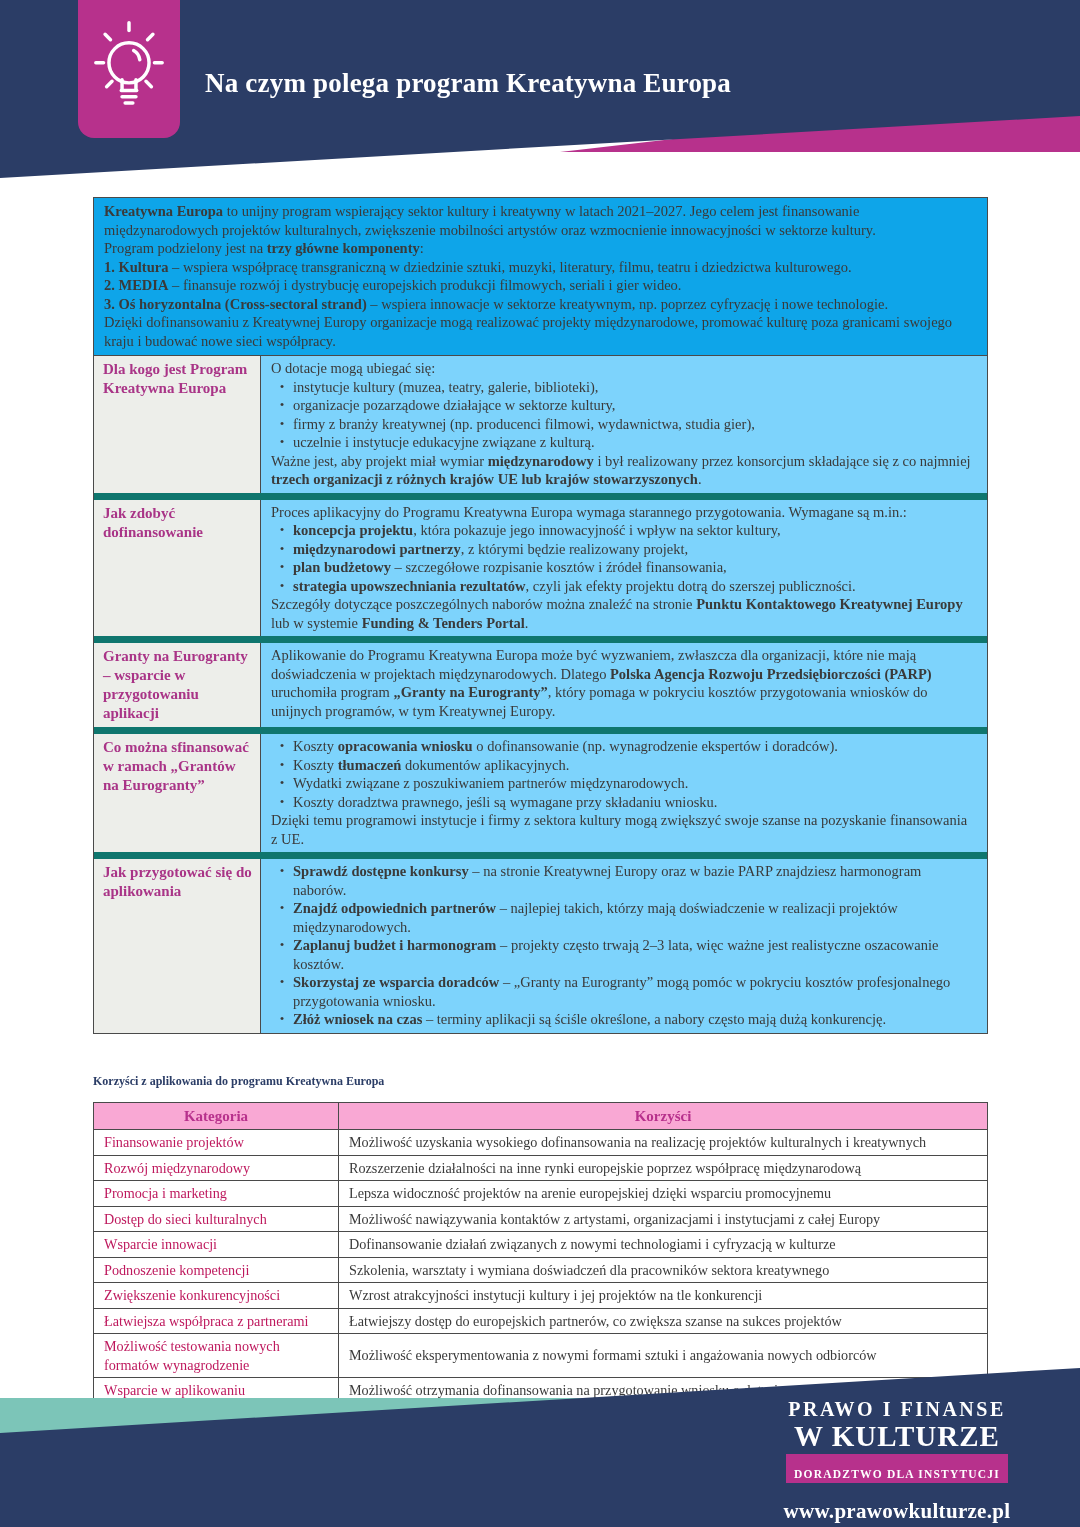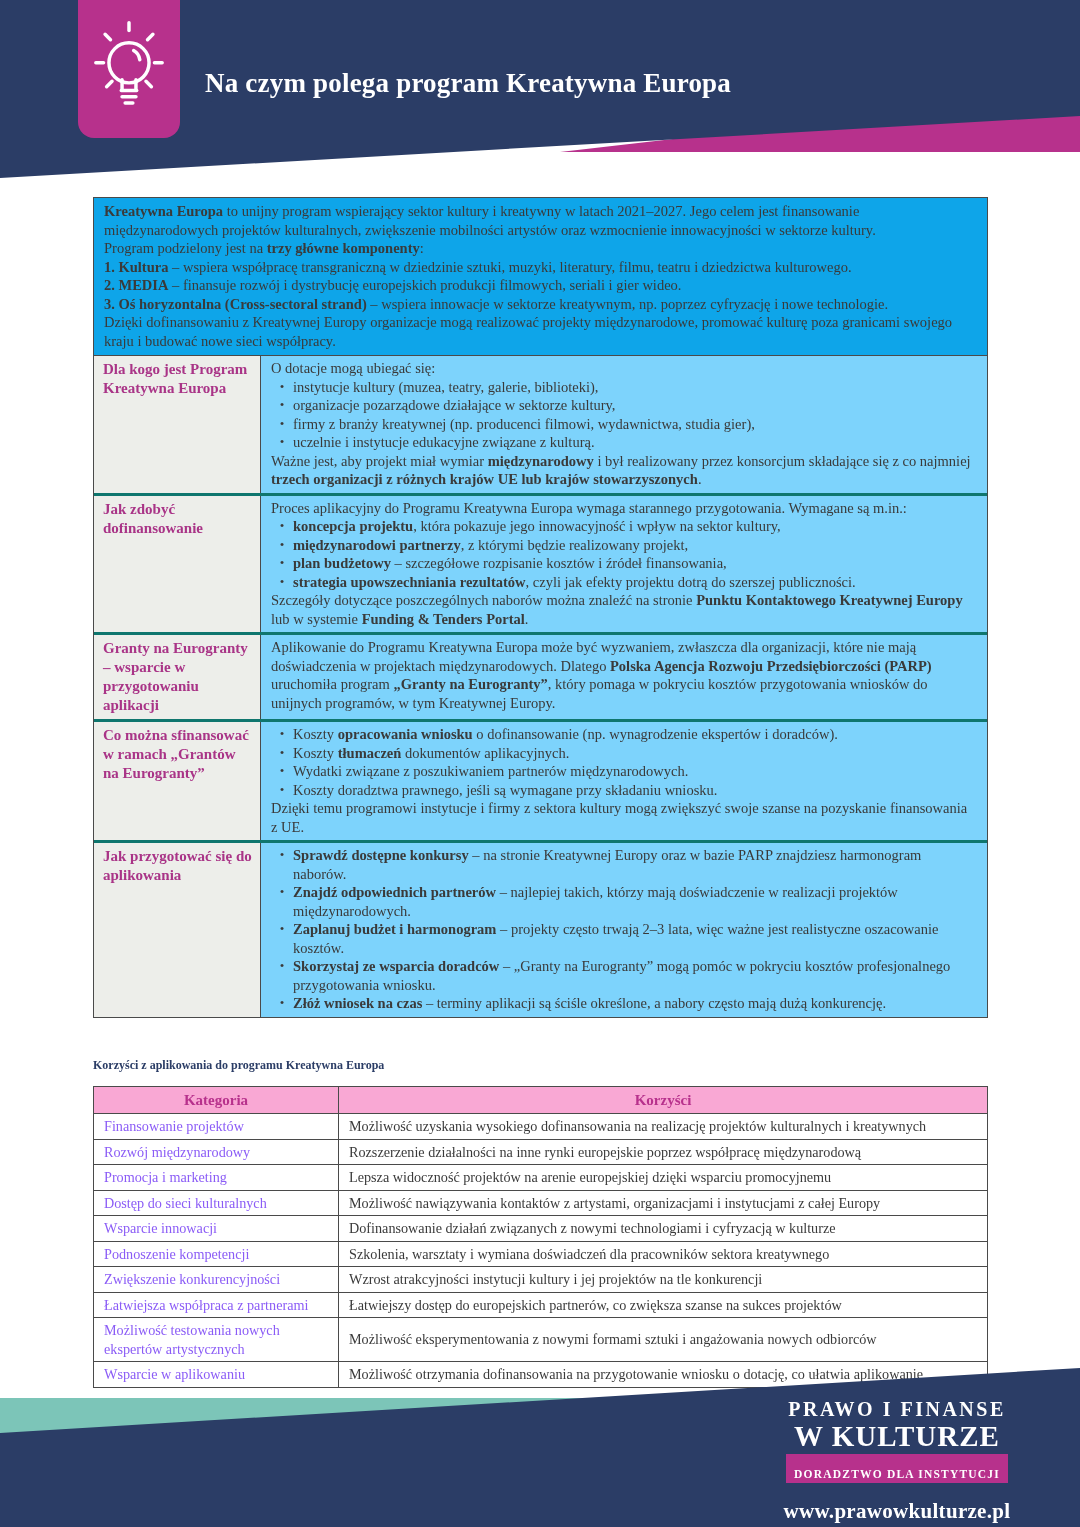--- a/index.html
+++ b/index.html
@@ -20,21 +20,21 @@
     font-size:27px; font-weight:bold; letter-spacing:.2px;
   }
   
   .content{position:absolute; left:93px; top:197px; width:895px;}
   .main-block{border:1px solid #4a4a4a;}
   .intro{
     background:#0ea5e9; border-bottom:1px solid #4a4a4a;
     padding:4px 10px 5px 10px; font-size:14.5px; line-height:18.5px;
   }
   .intro .para{margin:0;}
-  .info-row{display:flex; border-bottom:3px solid #0f766e;}
+  .info-row{display:flex; border-bottom:7px solid #0f766e;}
   .info-row:last-child{border-bottom:none;}
   .info-label{
     width:167px; flex:0 0 167px; box-sizing:border-box;
     background:#edeeea; border-right:1px solid #4a4a4a;
     color:#a93487; font-weight:600; font-size:15px; line-height:19px;
     padding:4px 6px 4px 9px;
   }
   .info-content{
     flex:1 1 auto; background:#7dd3fc;
     font-size:14.5px; line-height:18.5px; padding:3px 10px 4px 10px;
@@ -52,21 +52,21 @@
     margin-top:13px; border-collapse:collapse; width:895px;
     font-size:14.2px; line-height:18.5px;
   }
   table.benefits th, table.benefits td{
     border:1px solid #4a4a4a; padding:3px 10px; text-align:left; vertical-align:middle;
   }
   table.benefits th{
     background:#f9a8d4; color:#b7318c; font-size:15px; font-weight:bold; text-align:center;
     padding:4px 10px;
   }
-  table.benefits td.cat{width:224px; color:#8b5cf6;}
+  table.benefits td.cat{width:224px; color:#be185d;}
   table.benefits td.ben{color:#3a3a3a;}
   
   .footer-svg{position:absolute; left:0; top:1327px;}
   .logo{
     position:absolute; right:68px; top:1398px; width:230px; text-align:center; color:#ffffff;
   }
   .logo-line1{font-size:20px; font-weight:bold; letter-spacing:2.5px; line-height:23px;}
   .logo-line2{font-size:29px; font-weight:800; letter-spacing:1px; line-height:30px;}
   .logo-badge{
     display:inline-block; background:#b7318c; color:#ffffff; font-size:11.5px; font-weight:bold;
@@ -256,21 +256,21 @@
           </tr>
           <tr>
             <td class="cat">Zwiększenie konkurencyjności</td>
             <td class="ben">Wzrost atrakcyjności instytucji kultury i jej projektów na tle konkurencji</td>
           </tr>
           <tr>
             <td class="cat">Łatwiejsza współpraca z partnerami</td>
             <td class="ben">Łatwiejszy dostęp do europejskich partnerów, co zwiększa szanse na sukces projektów</td>
           </tr>
           <tr>
-            <td class="cat">Możliwość testowania nowych ekspertów artystycznych</td>
+            <td class="cat">Możliwość testowania nowych formatów wynagrodzenie</td>
             <td class="ben">Możliwość eksperymentowania z nowymi formami sztuki i angażowania nowych odbiorców</td>
           </tr>
           <tr>
             <td class="cat">Wsparcie w aplikowaniu</td>
             <td class="ben">Możliwość otrzymania dofinansowania na przygotowanie wniosku o dotację, co ułatwia aplikowanie</td>
           </tr>
         </tbody>
     </table>
 
   </div>

